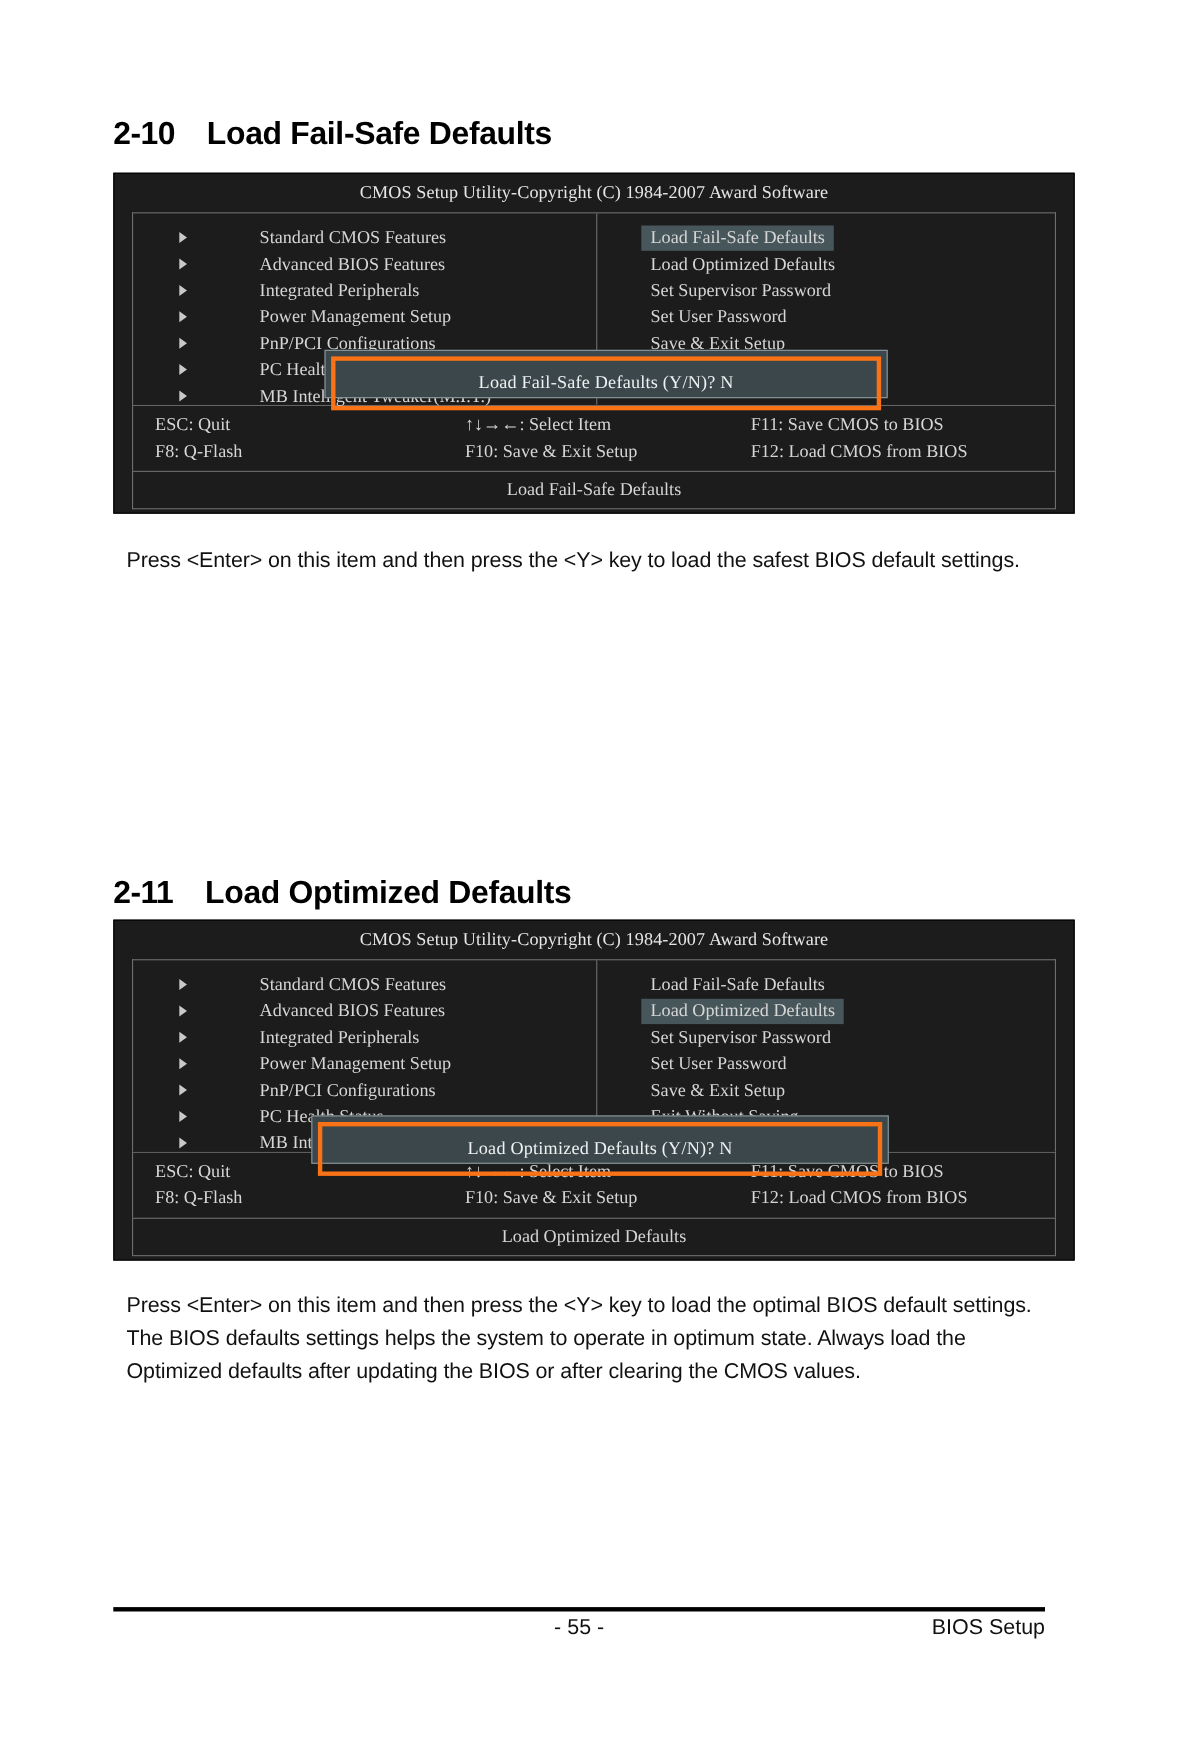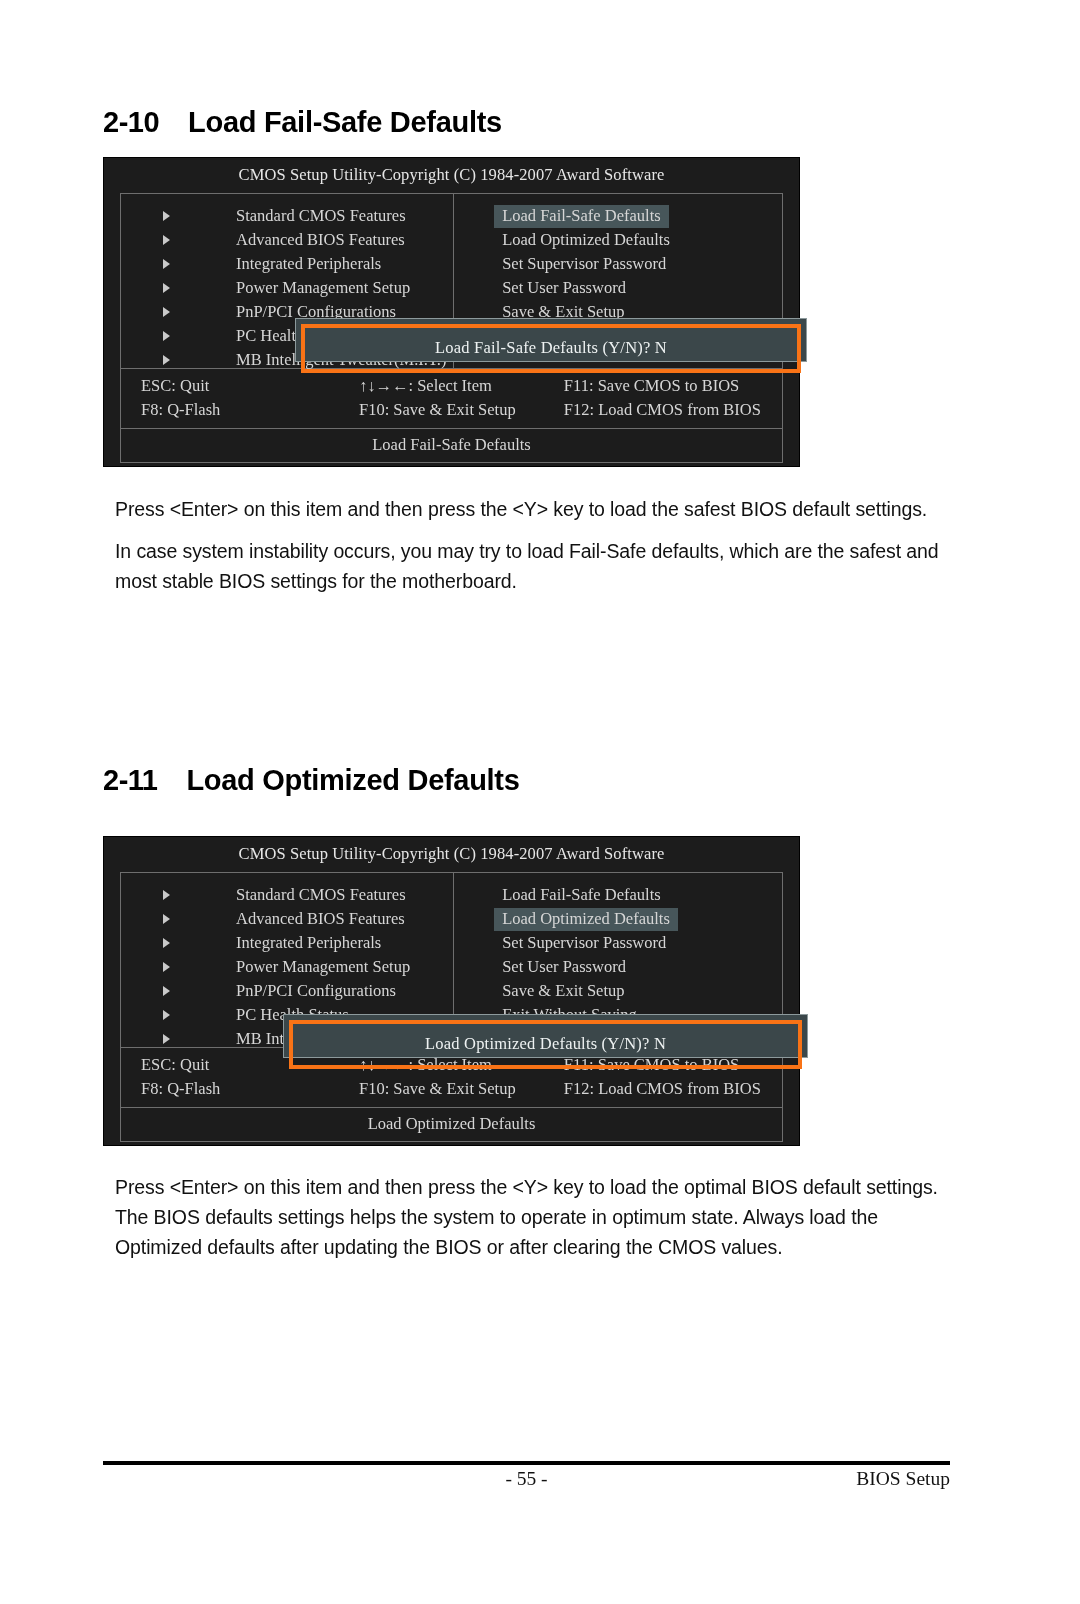--- a/index.html
+++ b/index.html
@@ -36,27 +36,27 @@
   .section-num {
     font-size: 29px;
     letter-spacing: -0.5px;
     margin-right: 29px;
   }
   .section-title {
     font-size: 29px;
     letter-spacing: -0.3px;
   }
   #heading-1 { top: 106px; }
-  #heading-2 { top: 764px; }
+  #heading-2 { top: 796px; }
 
   
   .bios {
     position: absolute;
     left: 103px;
-    width: 697px;
+    width: 874px;
     background: #1c1c1c;
     border: 1px solid #000;
     box-sizing: border-box;
     font-family: "Liberation Serif", serif;
     color: #d9d9d9;
   }
   #bios-1 { top: 157px; height: 310px; }
   #bios-2 { top: 836px; height: 310px; }
 
   .bios-title {
@@ -194,21 +194,20 @@
   }
   .footer-row {
     position: absolute;
     left: 103px;
     top: 1468px;
     width: 847px;
     display: flex;
     align-items: flex-end;
     font-size: 19.5px;
     color: #111;
-    font-family: Liberation Serif, serif;
   }
   .footer-page {
     position: absolute;
     left: 0; right: 0;
     text-align: center;
     font-size: 19.5px;
   }
   .footer-right {
     margin-left: auto;
     font-size: 19.5px;
@@ -293,21 +292,20 @@
         <span class="key-c1">F8: Q-Flash</span>
         <span class="key-c2">F10: Save &amp; Exit Setup</span>
         <span class="key-c3">F12: Load CMOS from BIOS</span>
       </div>
     </div>
     <div class="bios-status">Load Fail-Safe Defaults</div>
   </div>
 
   <div class="body-text" id="para-1">
     <p>Press &lt;Enter&gt; on this item and then press the &lt;Y&gt; key to load the safest BIOS default settings.</p>
-    <p>In case system instability occurs, you may try to load Fail-Safe defaults, which are the safest and most stable BIOS settings for the motherboard.</p>
   </div>
 
   <div class="section-heading" id="heading-2">
     <span class="section-num">2-11</span>
     <span class="section-title">Load Optimized Defaults</span>
   </div>
 
   <div class="bios" id="bios-2">
     <div class="bios-title">CMOS Setup Utility-Copyright (C) 1984-2007 Award Software</div>
     <div class="bios-body">

